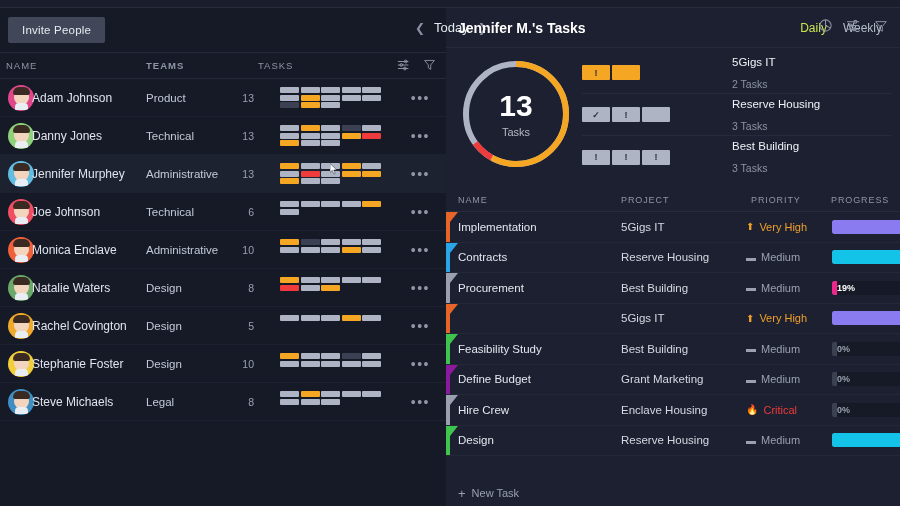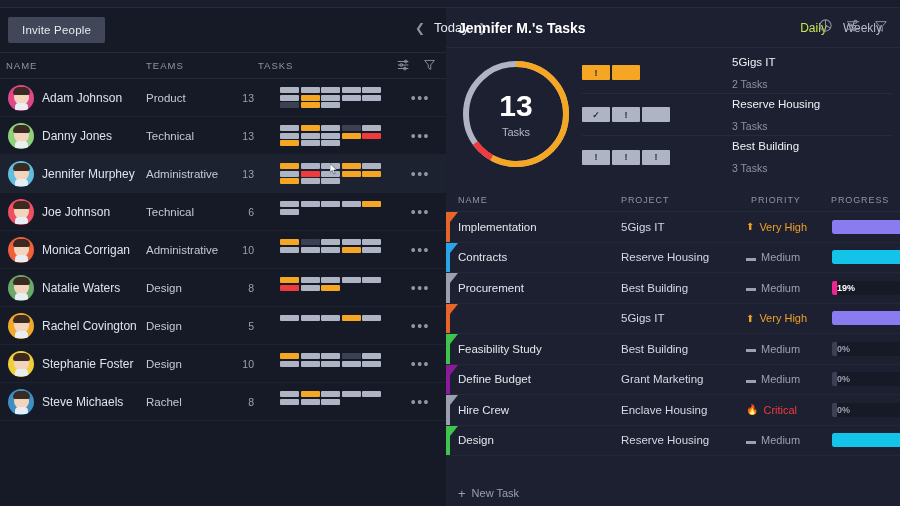--- a/index.html
+++ b/index.html
@@ -31,21 +31,21 @@
     padding: 7px 14px; border-radius: 2px; cursor: pointer;
     letter-spacing: .2px;
   }
   .left-head {
     height: 27px; display: flex; align-items: center;
     border-top: 1px solid #252938; border-bottom: 1px solid #252938;
     color: #8f95a6; font-size: 9.5px; letter-spacing: 1px;
     position: relative;
   }
   .lh-name  { position: absolute; left: 6px; }
-  .lh-teams { position: absolute; left: 146px; }
+  .lh-teams { position: absolute; left: 146px; font-weight: bold; }
   .lh-tasks { position: absolute; left: 258px; }
   .lh-icons { position: absolute; right: 10px; display: flex; gap: 12px; align-items: center; }
 
   .prow {
     height: 38px; display: flex; align-items: center; position: relative;
     border-bottom: 1px solid #1d2130;
   }
   .prow.sel { background: #1d2231; }
   .avatar {
     position: absolute; left: 8px; width: 26px; height: 26px; border-radius: 50%;
@@ -57,21 +57,21 @@
     position: relative;
   }
   .avatar .face::before {
     content: ""; position: absolute; top: -3px; left: -1px; width: 17px; height: 8px;
     border-radius: 8px 8px 3px 3px; background: #3a2a22;
   }
   .avatar .face::after {
     content: ""; position: absolute; bottom: -5px; left: 1px; width: 13px; height: 7px;
     border-radius: 4px 4px 0 0; background: #e9eef5;
   }
-  .pname { position: absolute; left: 42px; color: #dfe3ec; font-size: 12px; }
+  .pname { position: absolute; left: 32px; color: #dfe3ec; font-size: 12px; }
   .pteam { position: absolute; left: 146px; color: #c3c9d6; font-size: 11.5px; }
   .pcount{ position: absolute; left: 236px; width: 18px; text-align: right;
            color: #9aa0b0; font-size: 10.5px; }
   .grid {
     position: absolute; left: 280px; width: 102px;
     display: grid; grid-template-columns: repeat(5, 19px); gap: 1.5px 1.5px;
   }
   .cell { height: 6px; background: #aeb4c4; border-radius: 1px; }
   .cell.o { background: #f5a623; }
   .cell.r { background: #ef3b3b; }
@@ -321,21 +321,21 @@
             <div class="cell e"></div>
             <div class="cell e"></div>
             <div class="cell e"></div>
           </div>
           <div class="pdots">•••</div>
         </div>
         <div class="prow">
           <div class="avatar" style="background:#f0603a">
             <div class="face"></div>
           </div>
-          <div class="pname">Monica Corrigan</div>
+          <div class="pname">Monica Enclave</div>
           <div class="pteam">Administrative</div>
           <div class="pcount">10</div>
           <div class="grid">
             <div class="cell o"></div>
             <div class="cell d"></div>
             <div class="cell g"></div>
             <div class="cell g"></div>
             <div class="cell g"></div>
             <div class="cell g"></div>
             <div class="cell g"></div>
@@ -426,21 +426,21 @@
             <div class="cell e"></div>
             <div class="cell e"></div>
           </div>
           <div class="pdots">•••</div>
         </div>
         <div class="prow">
           <div class="avatar" style="background:#3f8fc4">
             <div class="face"></div>
           </div>
           <div class="pname">Steve Michaels</div>
-          <div class="pteam">Rachel</div>
+          <div class="pteam">Legal</div>
           <div class="pcount">8</div>
           <div class="grid">
             <div class="cell g"></div>
             <div class="cell o"></div>
             <div class="cell g"></div>
             <div class="cell g"></div>
             <div class="cell g"></div>
             <div class="cell g"></div>
             <div class="cell g"></div>
             <div class="cell g"></div>

